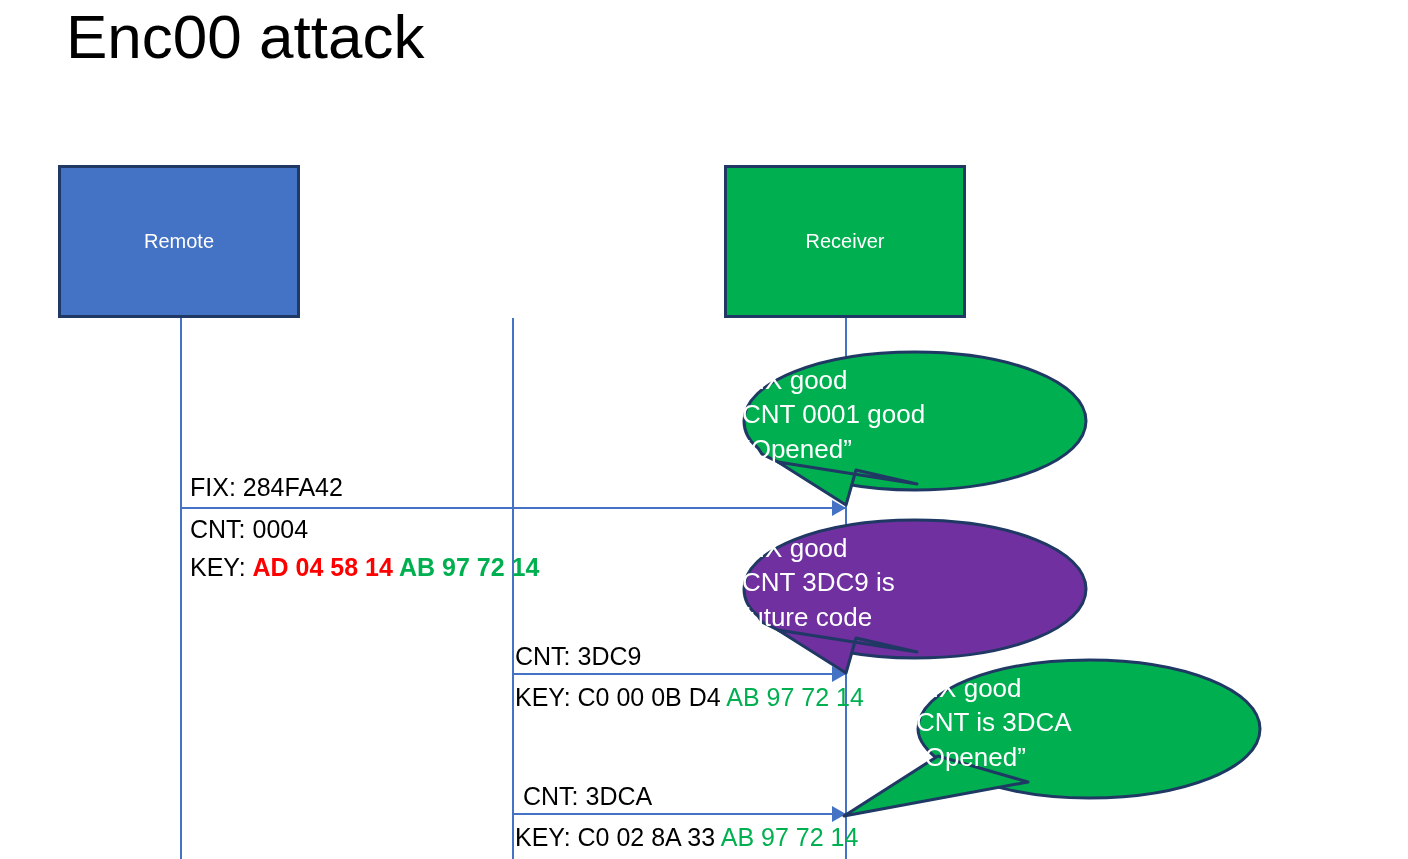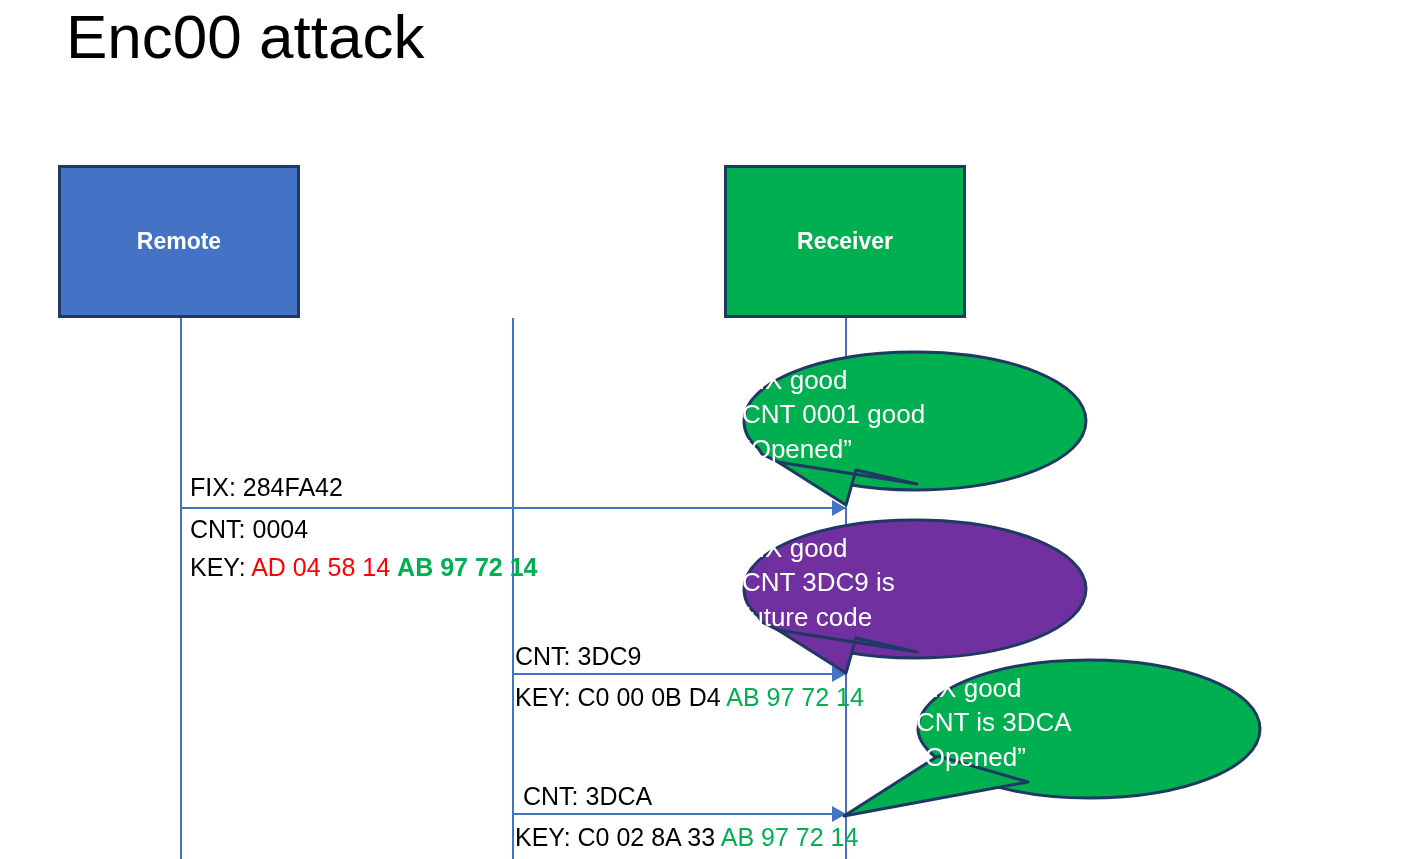--- a/index.html
+++ b/index.html
@@ -36,22 +36,22 @@
   .actor-box {
     position: absolute;
     box-sizing: border-box;
     border: 3px solid #1F3864;
     display: flex;
     align-items: center;
     justify-content: center;
   }
   .actor-label {
     color: #ffffff;
-    font-size: 23px;
-    font-weight: 700;
+    font-size: 20px;
+    font-weight: 400;
     text-align: center;
     white-space: nowrap;
   }
 
   
   .lifeline {
     position: absolute;
     width: 2px;
     background: #4472C4;
   }
@@ -72,21 +72,21 @@
   }
 
   
   .msg-text {
     position: absolute;
     font-size: 25px;
     color: #000000;
     white-space: nowrap;
     line-height: 1.2;
   }
-  .k-red   { color: #FF0000; }
+  .k-red   { color: #FF0000; font-weight: bold; }
   .k-green { color: #00B050; }
   .bold    { font-weight: bold; }
 
   
   .bubble {
     position: absolute;
   }
   .bubble svg {
     position: absolute;
     left: 0;

